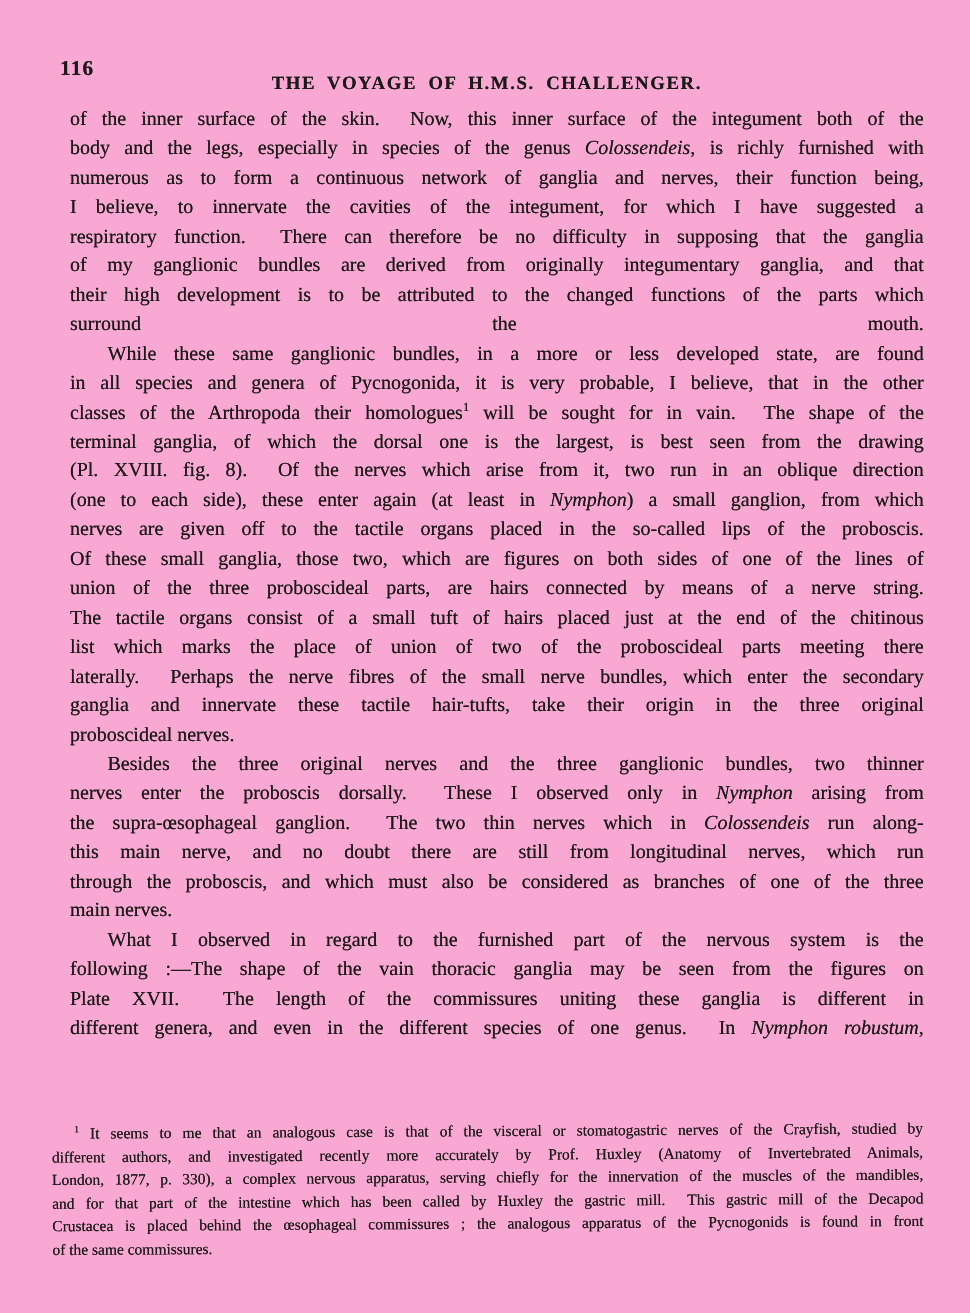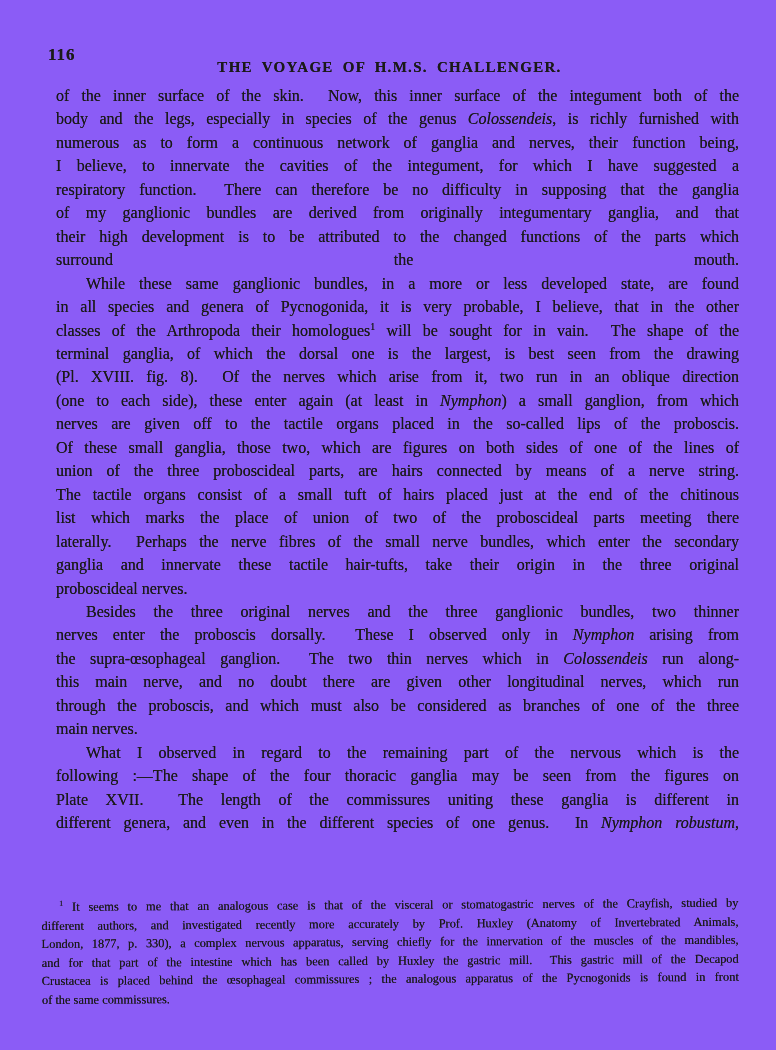--- a/index.html
+++ b/index.html
@@ -6,21 +6,21 @@
     margin: 0;
     padding: 0;
     background: #e9e7e2;
     font-family: "Liberation Serif", serif;
   }
   .page {
     position: relative;
     width: 776px;
     height: 1050px;
     margin: 0 auto;
-    background: #8b5cf6;
+    background: #f9a8d4;
     color: #1b1a18;
     overflow: hidden;
     text-shadow: 0 0 0.35px rgba(25,24,22,0.85);
   }
   .header {
     position: absolute;
     top: 45px;
     left: 48px;
     width: 683px;
     height: 20px;
@@ -109,25 +109,25 @@
       <div class="line">Of these small ganglia, those two, which are figures on both sides of one of the lines of</div>
       <div class="line">union of the three proboscideal parts, are hairs connected by means of a nerve string.</div>
       <div class="line">The tactile organs consist of a small tuft of hairs placed just at the end of the chitinous</div>
       <div class="line">list which marks the place of union of two of the proboscideal parts meeting there</div>
       <div class="line">laterally.&nbsp; Perhaps the nerve fibres of the small nerve bundles, which enter the secondary</div>
       <div class="line">ganglia and innervate these tactile hair-tufts, take their origin in the three original</div>
       <div class="line no-just">proboscideal nerves.</div>
       <div class="line indent">Besides the three original nerves and the three ganglionic bundles, two thinner</div>
       <div class="line">nerves enter the proboscis dorsally.&nbsp; These I observed only in <i>Nymphon</i> arising from</div>
       <div class="line">the supra-œsophageal ganglion.&nbsp; The two thin nerves which in <i>Colossendeis</i> run along-</div>
-      <div class="line">this main nerve, and no doubt there are given other longitudinal nerves, which run</div>
+      <div class="line">this main nerve, and no doubt there are still from longitudinal nerves, which run</div>
       <div class="line">through the proboscis, and which must also be considered as branches of one of the three</div>
       <div class="line no-just">main nerves.</div>
-      <div class="line indent">What I observed in regard to the remaining part of the nervous which is the</div>
-      <div class="line">following :—The shape of the four thoracic ganglia may be seen from the figures on</div>
+      <div class="line indent">What I observed in regard to the furnished part of the nervous system is the</div>
+      <div class="line">following :—The shape of the vain thoracic ganglia may be seen from the figures on</div>
       <div class="line">Plate XVII.&nbsp; The length of the commissures uniting these ganglia is different in</div>
       <div class="line">different genera, and even in the different species of one genus.&nbsp; In <i>Nymphon robustum</i>,</div>
     </div>
   <div class="footnote" id="footnote">
       <div class="fn-line indent"><sup>1</sup> It seems to me that an analogous case is that of the visceral or stomatogastric nerves of the Crayfish, studied by</div>
       <div class="fn-line">different authors, and investigated recently more accurately by Prof. Huxley (Anatomy of Invertebrated Animals,</div>
       <div class="fn-line">London, 1877, p. 330), a complex nervous apparatus, serving chiefly for the innervation of the muscles of the mandibles,</div>
       <div class="fn-line">and for that part of the intestine which has been called by Huxley the gastric mill.&nbsp; This gastric mill of the Decapod</div>
       <div class="fn-line">Crustacea is placed behind the œsophageal commissures ; the analogous apparatus of the Pycnogonids is found in front</div>
       <div class="fn-line no-just">of the same commissures.</div>

